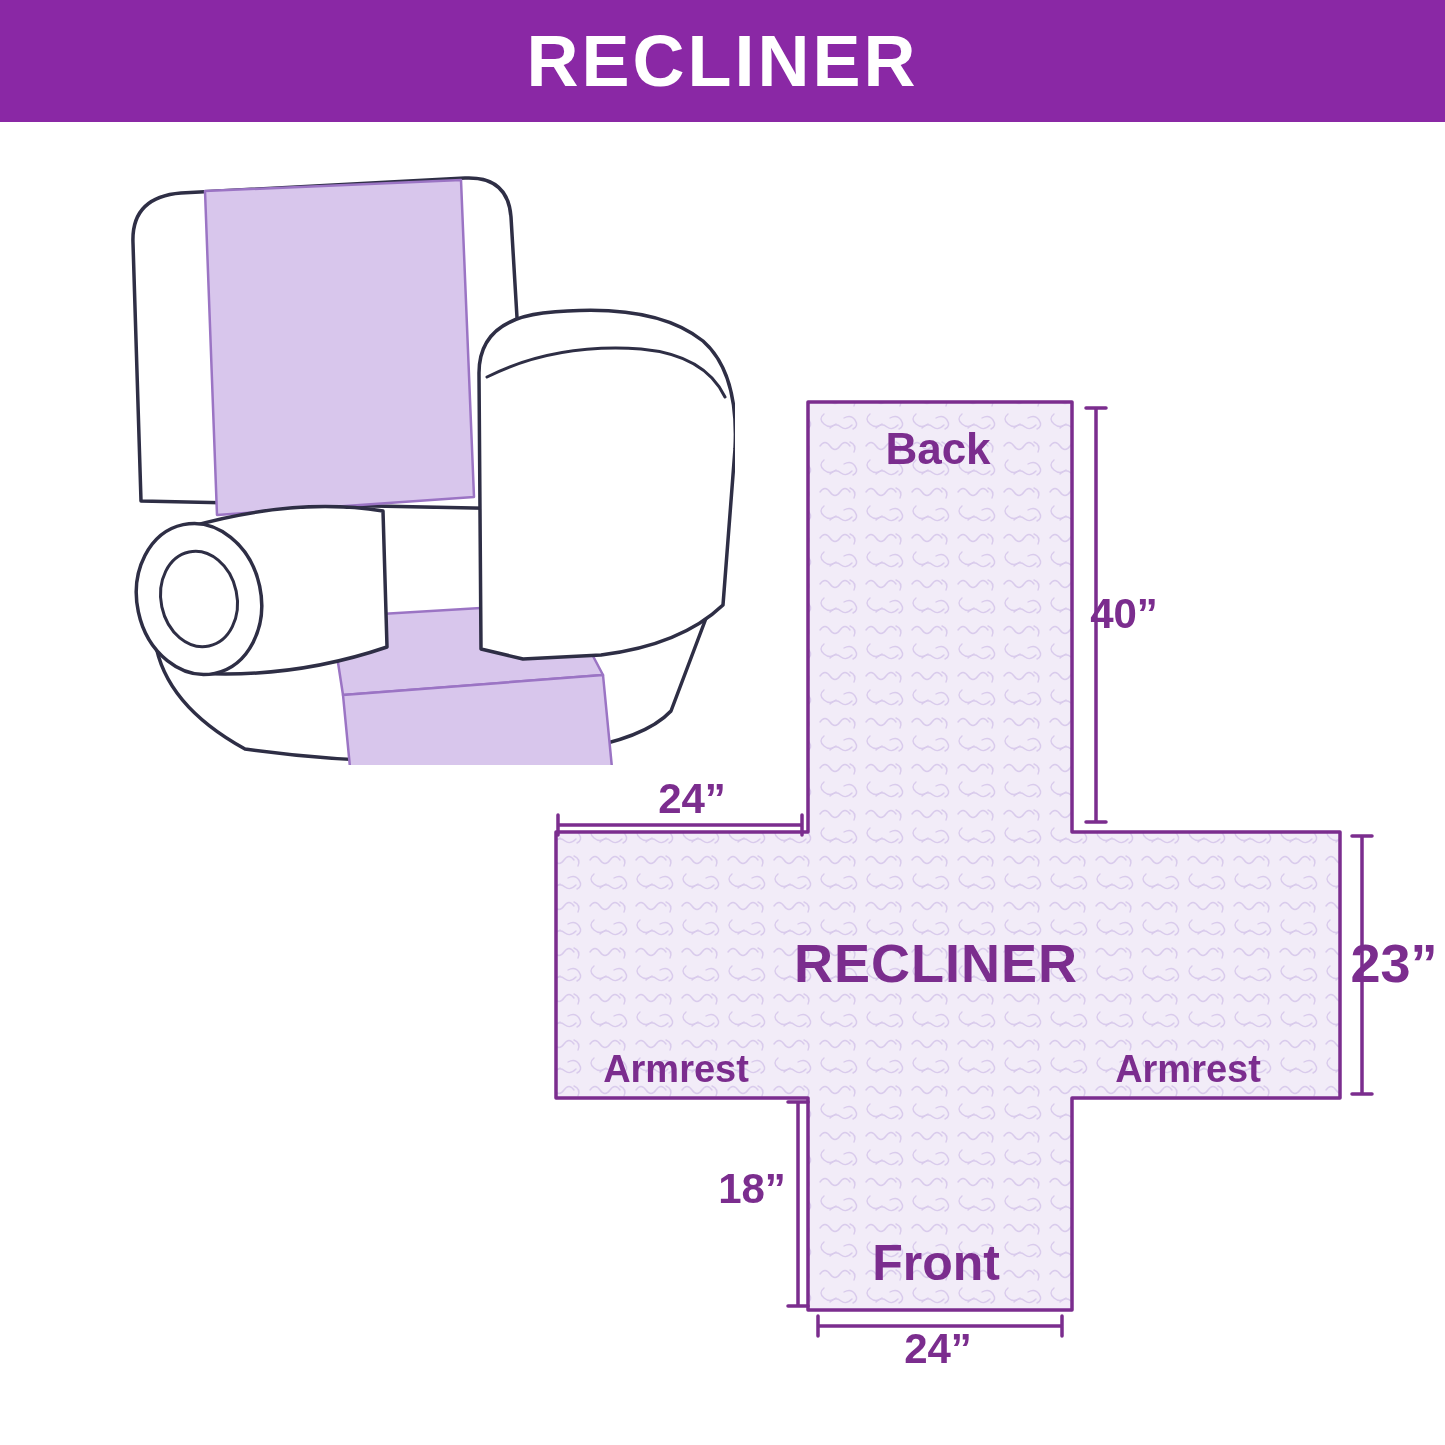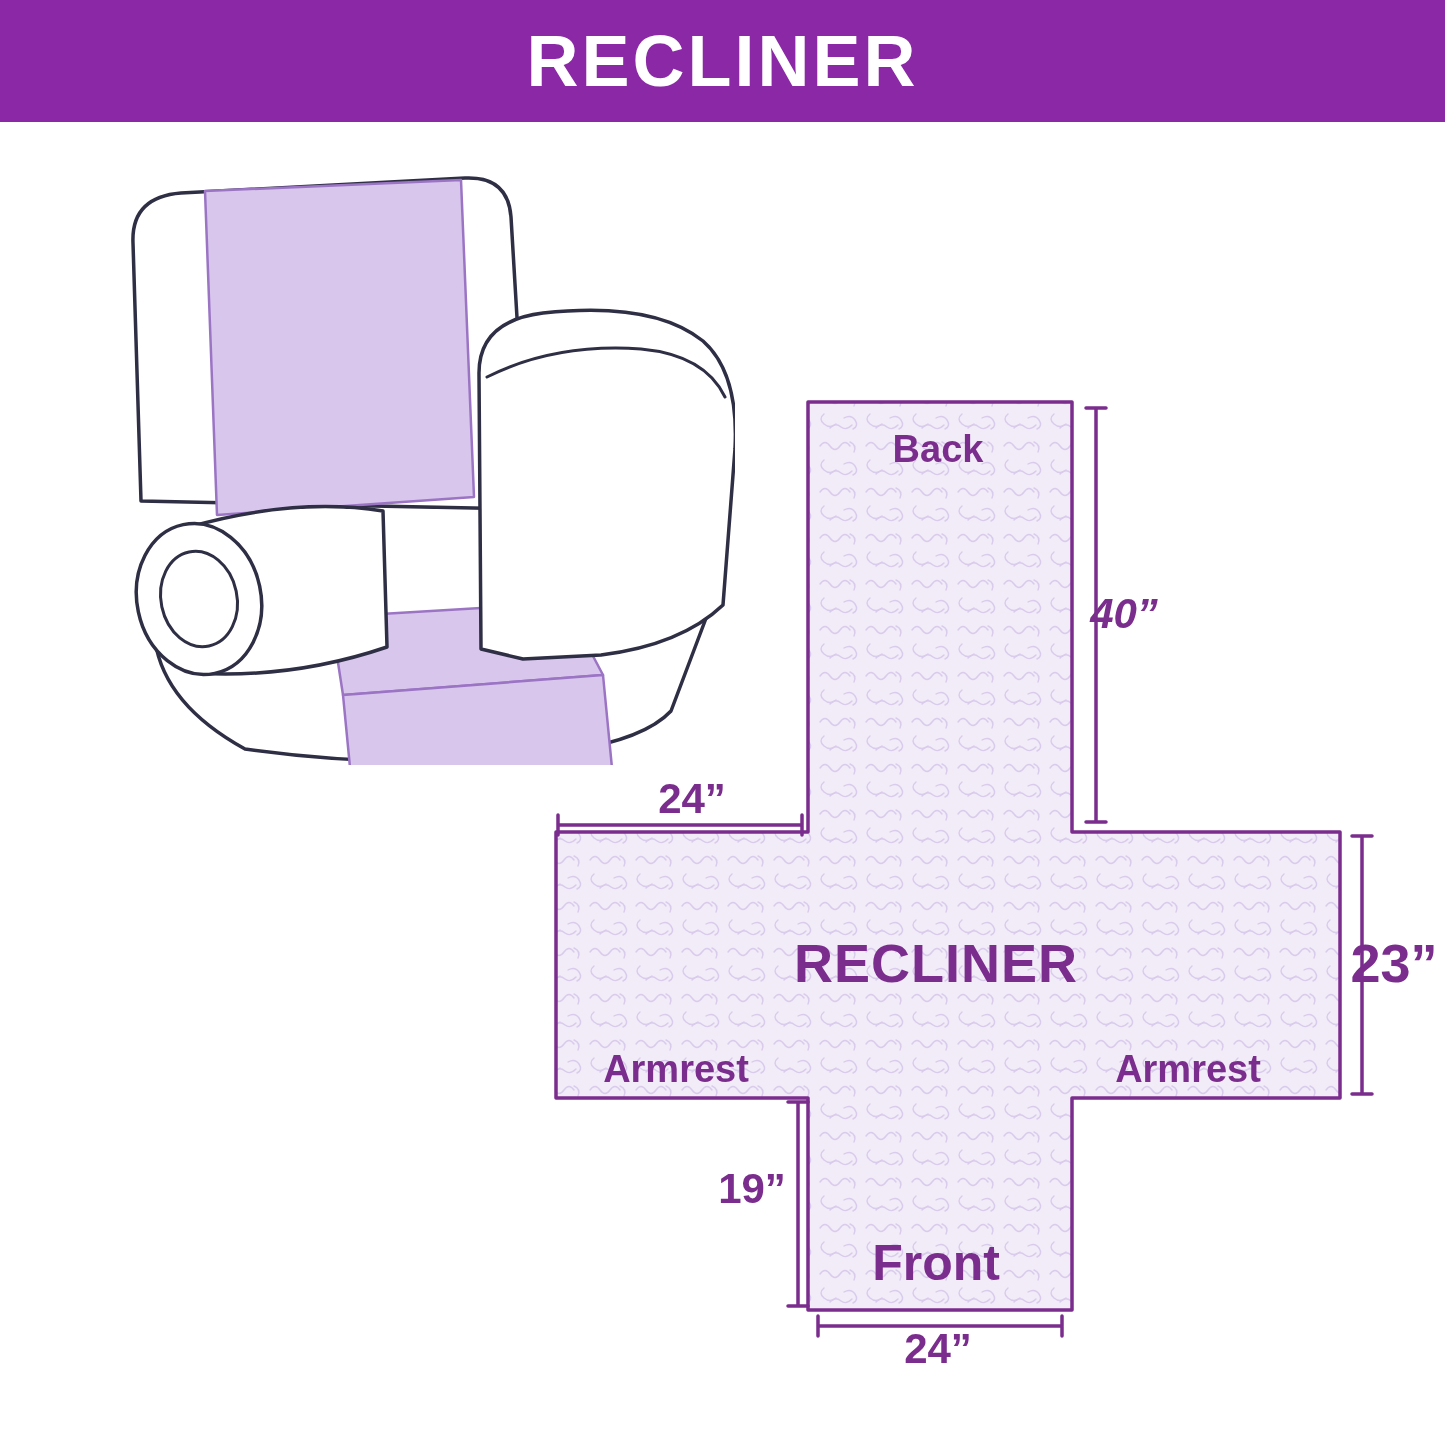--- a/index.html
+++ b/index.html
@@ -14,22 +14,22 @@
     display:flex;align-items:center;justify-content:center;
   }
   .banner h1{
     margin:0;color:#ffffff;font-size:72px;font-weight:800;letter-spacing:3px;
   }
   .abs{position:absolute;}
   .lbl{
     position:absolute;transform:translate(-50%,-50%);
     color:var(--text_purple,#7b2d8e);font-weight:700;white-space:nowrap;
   }
-  .lbl-back{left:938px;top:449px;font-size:38px;}
-  .lbl-40{left:1124px;top:614px;font-size:42px;font-style:italic;}
+  .lbl-back{left:938px;top:449px;font-size:44px;}
+  .lbl-40{left:1124px;top:614px;font-size:42px;}
   .lbl-24t{left:692px;top:799px;font-size:42px;}
   .lbl-recliner{left:936px;top:963px;font-size:54px;letter-spacing:1px;}
   .lbl-23{left:1394px;top:963px;font-size:54px;}
   .lbl-armL{left:676px;top:1069px;font-size:38px;}
   .lbl-armR{left:1188px;top:1069px;font-size:38px;}
   .lbl-19{left:752px;top:1189px;font-size:42px;}
   .lbl-front{left:936px;top:1263px;font-size:50px;}
   .lbl-24b{left:938px;top:1349px;font-size:42px;}
 
   
@@ -91,17 +91,17 @@
     <path class="dim" d="M278 926 V946 M278 936 H522 M522 926 V946"></path>
   </svg>
 
   <div class="lbl lbl-back">Back</div>
   <div class="lbl lbl-40">40”</div>
   <div class="lbl lbl-24t">24”</div>
   <div class="lbl lbl-recliner">RECLINER</div>
   <div class="lbl lbl-23">23”</div>
   <div class="lbl lbl-armL">Armrest</div>
   <div class="lbl lbl-armR">Armrest</div>
-  <div class="lbl lbl-19">19”</div>
+  <div class="lbl lbl-19">18”</div>
   <div class="lbl lbl-front">Front</div>
   <div class="lbl lbl-24b">24”</div>
 
 </div>
 
 </body></html>

